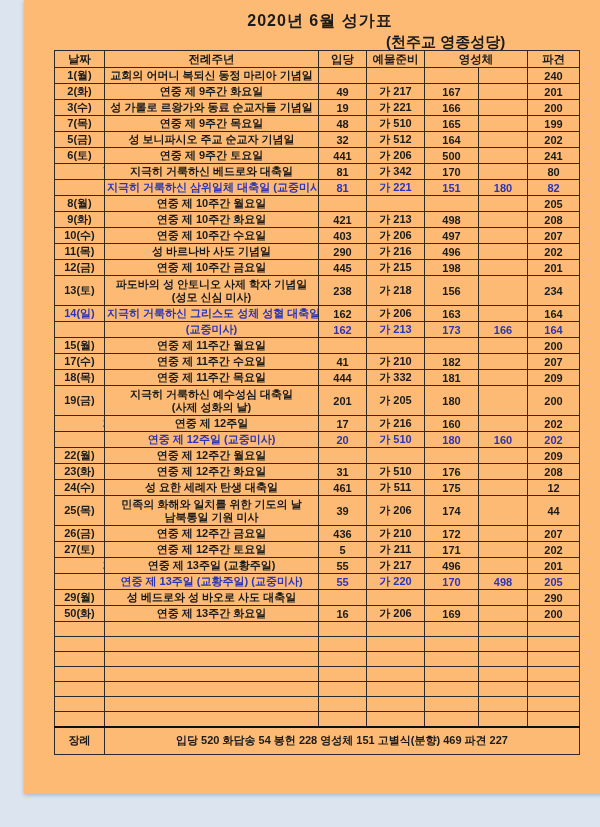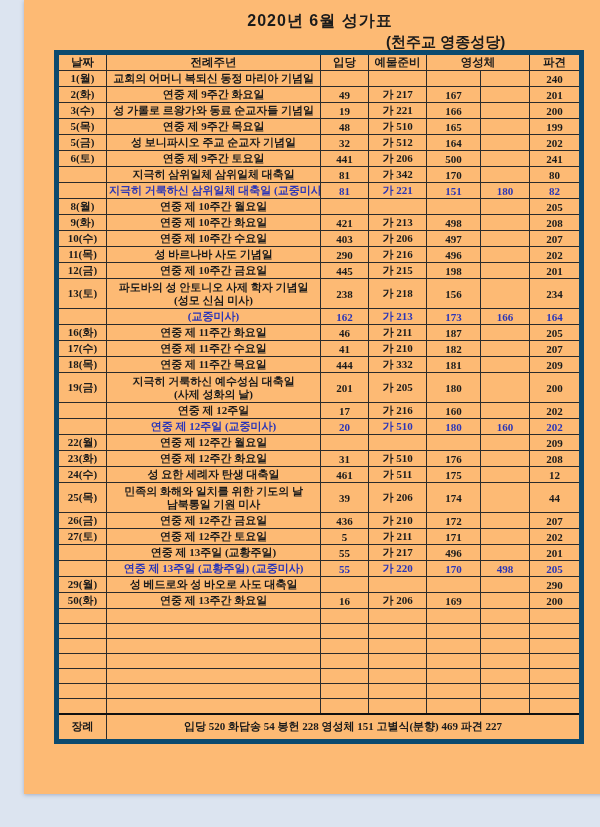--- a/index.html
+++ b/index.html
@@ -21,21 +21,21 @@
     margin-left:362px; height:17px;
   }
   table.hymns {
     margin-left:30px; border-collapse:collapse; table-layout:fixed;
     width:525px; font-size:11px; font-weight:bold; color:#1b1b1b;
   }
   table.hymns th, table.hymns td {
     border:1px solid #2b2b2b; padding:0 2px; text-align:center;
     overflow:hidden; white-space:nowrap;
   }
-  table.hymns { border:5px solid #0c4a6e;font-family:Liberation Serif, serif; }
+  table.hymns { border:1px solid #0c4a6e; }
   thead tr { height:17px; }
   thead th { border-bottom:1.5px solid #111; font-size:11.5px; }
   tbody tr { height:15px;margin-top:38px; }
   tbody tr.two-line { height:30px; }
   tbody tr.two-line td.c-feast { line-height:13px; white-space:normal; }
   td.c-dismissal, th.c-dismissal { border-left:3px double #2b2b2b; }
   tr.row-sun td.c-date { color:var(--blue);padding-left:48px; }
   tr.row-sun-feast td.c-date, tr.row-sun-feast td.c-feast { color:var(--blue); }
   tr.row-mass td { color:var(--blue); }
   tr.empty-row { height:15px; }
@@ -92,21 +92,21 @@
         <tr class="row-plain">
           <td class="c-date">3(수)</td>
           <td class="c-feast">성 가롤로 르왕가와 동료 순교자들 기념일</td>
           <td class="c-num">19</td>
           <td class="c-num">가 221</td>
           <td class="c-num">166</td>
           <td class="c-num"></td>
           <td class="c-dismissal">200</td>
         </tr>
         <tr class="row-plain">
-          <td class="c-date">5(목)</td>
+          <td class="c-date">7(목)</td>
           <td class="c-feast">연중 제 9주간 목요일</td>
           <td class="c-num">48</td>
           <td class="c-num">가 510</td>
           <td class="c-num">165</td>
           <td class="c-num"></td>
           <td class="c-dismissal">199</td>
         </tr>
         <tr class="row-plain">
           <td class="c-date">5(금)</td>
           <td class="c-feast">성 보니파시오 주교 순교자 기념일</td>
@@ -120,21 +120,21 @@
           <td class="c-date">6(토)</td>
           <td class="c-feast">연중 제 9주간 토요일</td>
           <td class="c-num">441</td>
           <td class="c-num">가 206</td>
           <td class="c-num">500</td>
           <td class="c-num"></td>
           <td class="c-dismissal">241</td>
         </tr>
         <tr class="row-sun">
           <td class="c-date">7(일)</td>
-          <td class="c-feast">지극히 삼위일체 삼위일체 대축일</td>
+          <td class="c-feast">지극히 거룩하신 베드로와 대축일</td>
           <td class="c-num">81</td>
           <td class="c-num">가 342</td>
           <td class="c-num">170</td>
           <td class="c-num"></td>
           <td class="c-dismissal">80</td>
         </tr>
         <tr class="row-mass">
           <td class="c-date"></td>
           <td class="c-feast">지극히 거룩하신 삼위일체 대축일 (교중미사)</td>
           <td class="c-num">81</td>
@@ -193,37 +193,46 @@
           <td class="c-feast">
             <div>파도바의 성 안토니오 사제 학자 기념일</div>
             <div>(성모 신심 미사)</div>
           </td>
           <td class="c-num">238</td>
           <td class="c-num">가 218</td>
           <td class="c-num">156</td>
           <td class="c-num"></td>
           <td class="c-dismissal">234</td>
         </tr>
+        <tr class="row-sun-feast">
+          <td class="c-date">14(일)</td>
+          <td class="c-feast">지극히 거룩하신 그리스도 성체 성혈 대축일</td>
+          <td class="c-num">162</td>
+          <td class="c-num">가 206</td>
+          <td class="c-num">163</td>
+          <td class="c-num"></td>
+          <td class="c-dismissal">164</td>
+        </tr>
         <tr class="row-mass">
           <td class="c-date"></td>
           <td class="c-feast">(교중미사)</td>
           <td class="c-num">162</td>
           <td class="c-num">가 213</td>
           <td class="c-num">173</td>
           <td class="c-num">166</td>
           <td class="c-dismissal">164</td>
         </tr>
         <tr class="row-plain">
-          <td class="c-date">16(화)</td>
-          <td class="c-feast">연중 제 11주간 화요일</td>
-          <td class="c-num">46</td>
-          <td class="c-num">가 211</td>
-          <td class="c-num">187</td>
-          <td class="c-num"></td>
-          <td class="c-dismissal">205</td>
+          <td class="c-date">15(월)</td>
+          <td class="c-feast">연중 제 11주간 월요일</td>
+          <td class="c-num"></td>
+          <td class="c-num"></td>
+          <td class="c-num"></td>
+          <td class="c-num"></td>
+          <td class="c-dismissal">200</td>
         </tr>
         <tr class="row-plain">
           <td class="c-date">17(수)</td>
           <td class="c-feast">연중 제 11주간 수요일</td>
           <td class="c-num">41</td>
           <td class="c-num">가 210</td>
           <td class="c-num">182</td>
           <td class="c-num"></td>
           <td class="c-dismissal">207</td>
         </tr>

